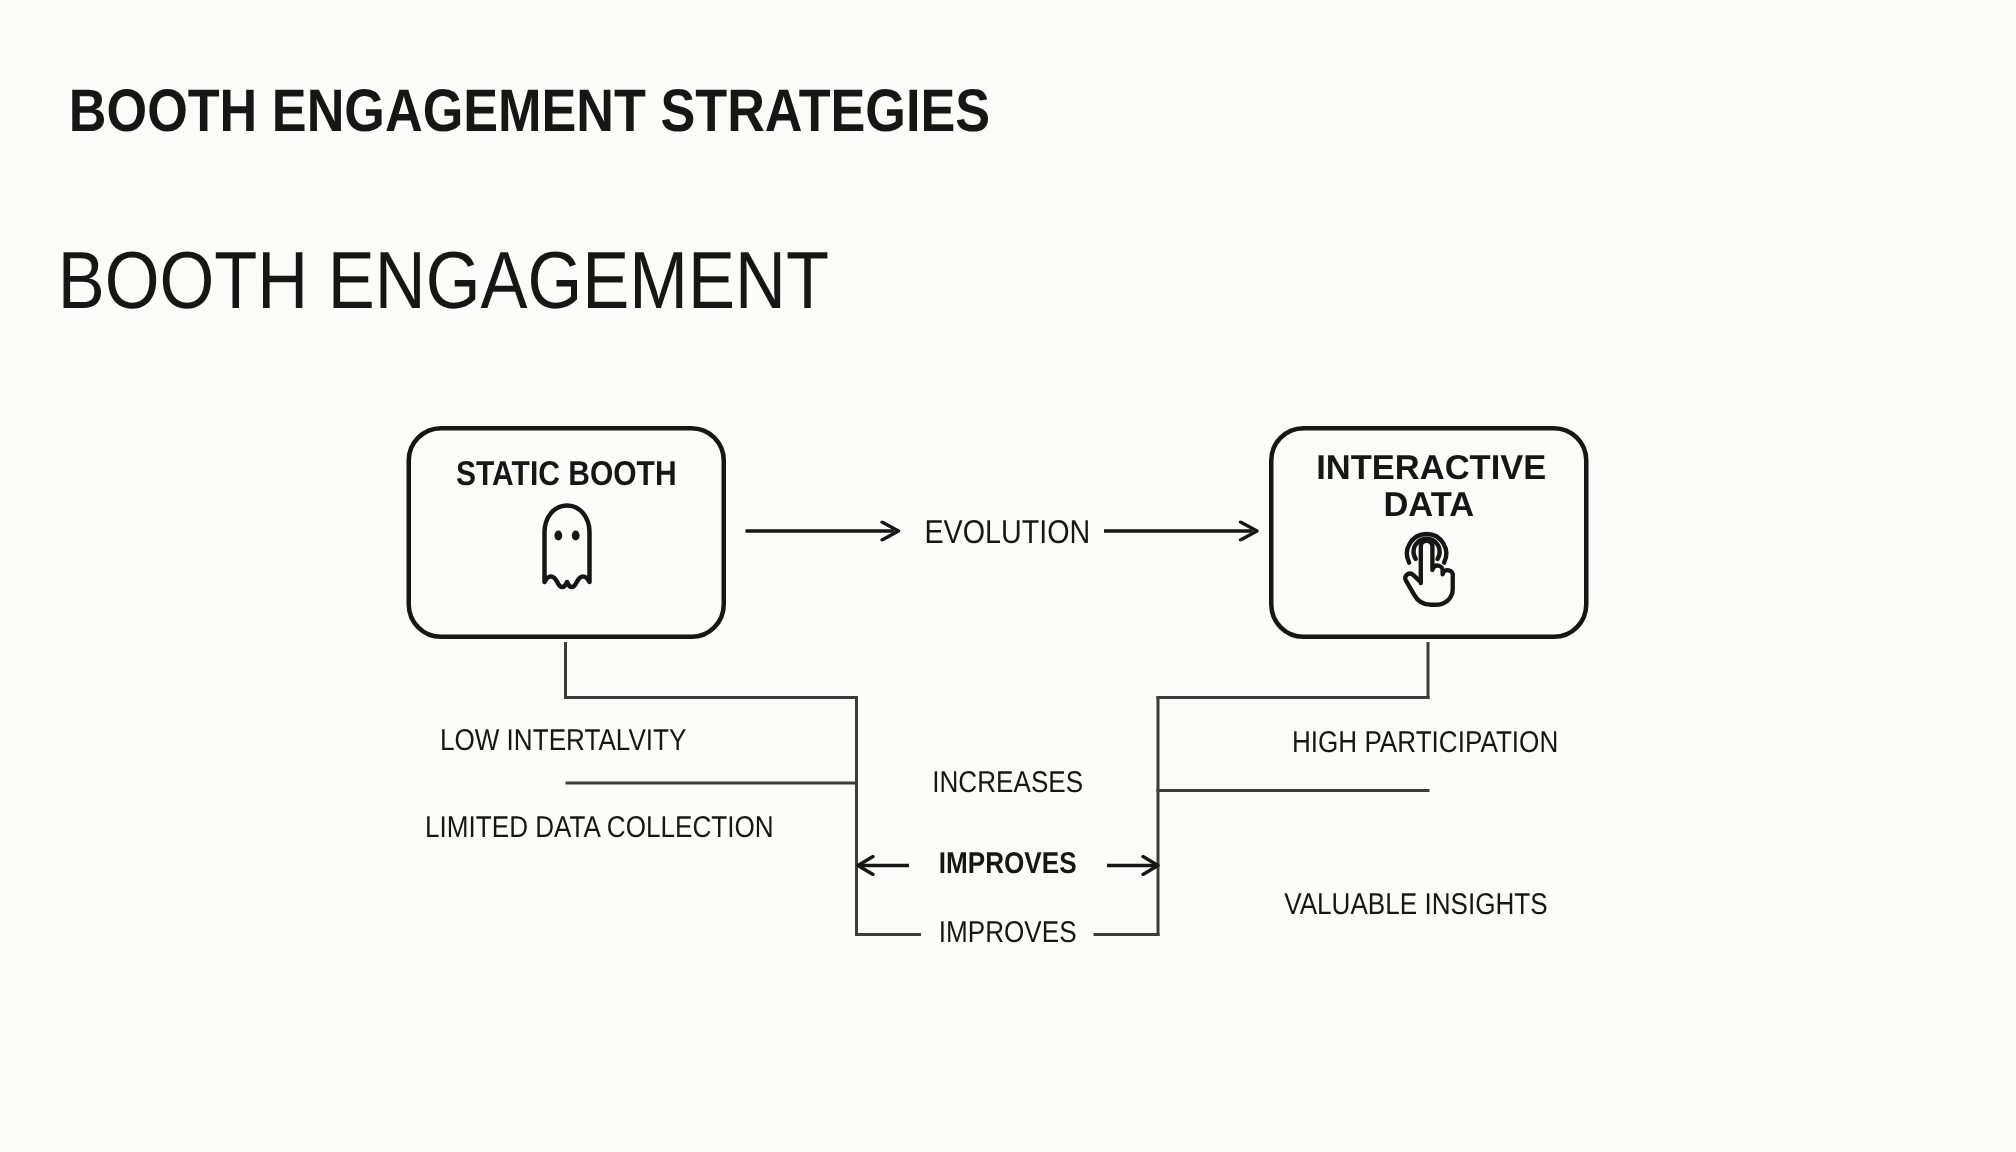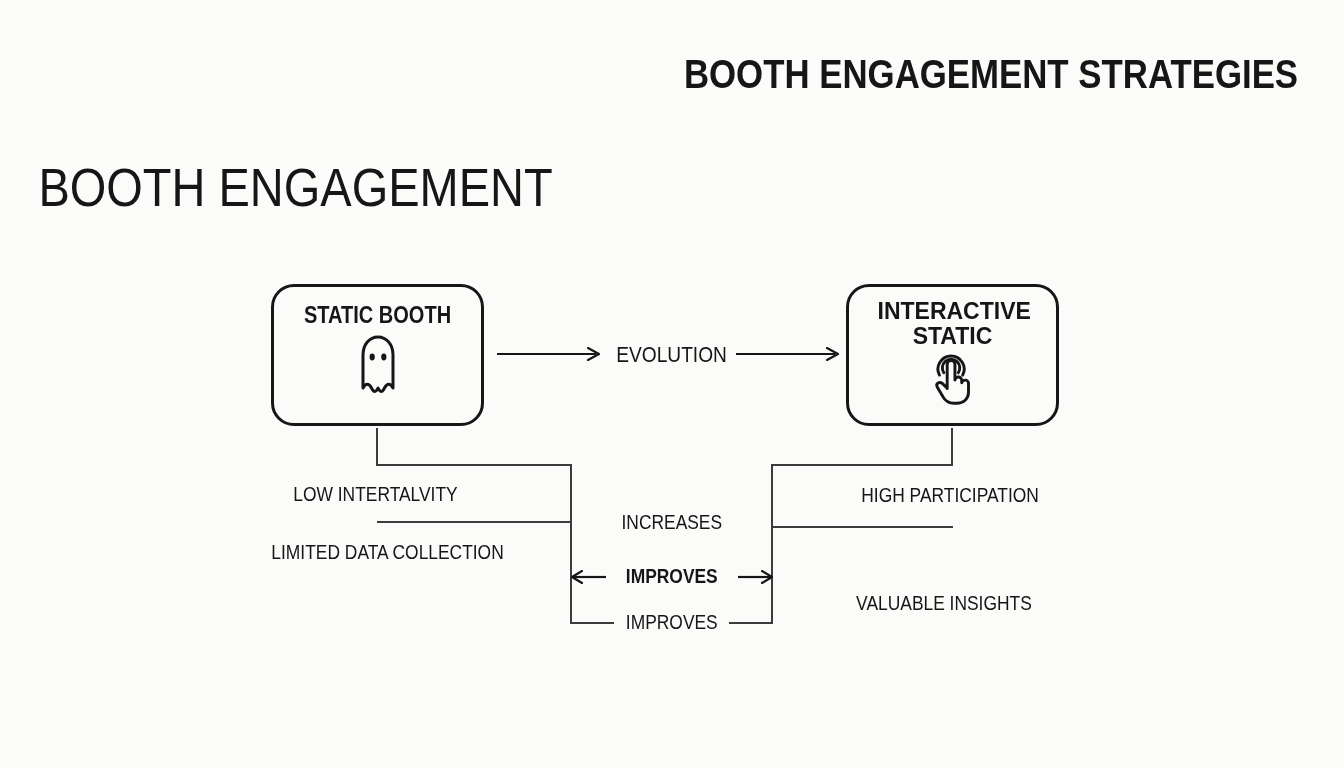--- a/index.html
+++ b/index.html
@@ -14,21 +14,21 @@
     width:1344px;height:768px;
     background:var(--bg);
     color:var(--ink);
     overflow:hidden;
   }
   .cond{display:inline-block;transform:scaleX(0.87);transform-origin:center;white-space:nowrap;}
 
   
   .kicker{
     position:absolute;top:52px;left:0;width:100%;
-    text-align:right;font-size:40px;font-weight:bold;letter-spacing:0;
+    text-align:left;font-size:40px;font-weight:bold;letter-spacing:0;
   }
   .title{
     position:absolute;top:156px;left:0;width:100%;
     font-size:54px;font-weight:normal;
   }
 
   
   .booth{
     position:absolute;top:284px;width:213px;height:142px;
     border:3px solid var(--ink);border-radius:23px;
@@ -54,21 +54,21 @@
   .arrow-evolution-right{top:347px;left:735px;}
 
   
   .cline{position:absolute;background:var(--line);}
 
   
   .feat{
     position:absolute;font-size:20px;font-weight:normal;text-align:center;
   }
   .feat-low{top:483px;left:255px;width:240px;}
-  .feat-limited{top:541px;left:254px;width:260px;text-align:center;}
+  .feat-limited{top:541px;left:266px;width:260px;text-align:center;}
   .feat-high{top:484px;left:830px;width:240px;}
   .feat-valuable{top:592px;left:824px;width:240px;}
   .feat-increases{top:511px;left:592px;width:160px;text-align:center;}
   .feat-improves-bottom{top:611px;left:592px;width:160px;}
 
   .improves-row{
     position:absolute;top:565px;left:552px;width:240px;
     display:flex;align-items:center;justify-content:center;gap:12px;
     font-size:20px;font-weight:bold;
   }
@@ -94,21 +94,21 @@
       <svg width="46" height="64" viewBox="0 0 44 64" fill="none" stroke="#161616" stroke-width="3" stroke-linejoin="round" stroke-linecap="round">
         <path d="M7 58 V25 C7 14.5 13.5 7 22 7 C30.5 7 37 14.5 37 25 V58 C34.5 53 31 53 28.5 58 C26.3 62.5 24 62.5 22 58 C20 62.5 17.7 62.5 15.5 58 C13 53 9.5 53 7 58 Z"></path>
         <ellipse cx="16.2" cy="27" rx="2.6" ry="3.4" fill="#161616" stroke="none"></ellipse>
         <ellipse cx="27.8" cy="27" rx="2.6" ry="3.4" fill="#161616" stroke="none"></ellipse>
       </svg>
     </div>
   </div>
 
   <div class="booth right">
     <div class="booth-label">
-      <span>INTERACTIVE STATIC</span>
+      <span>INTERACTIVE DATA</span>
     </div>
     <div class="booth-icon">
       <svg width="62" height="62" viewBox="0 0 64 64" fill="none" stroke="#161616" stroke-width="3" stroke-linejoin="round" stroke-linecap="round">
         <path d="M18 29 A13.5 13.5 0 1 1 42 29"></path>
         <path d="M22.5 26.5 A9 9 0 1 1 37.5 26.5"></path>
         <path d="M26 43 V18 a4 4 0 0 1 8 0 v16 a3.5 3.5 0 0 1 7 1 v2 a3.5 3.5 0 0 1 7 1.5 V47 c0 6.5 -5 11 -12 11 h-3 c-5.5 0 -9 -2.2 -11.5 -6.8 l-5.8 -10 c-1.8 -3.2 2.4 -6.2 5.2 -3.6 l5.1 4.9 Z"></path>
       </svg>
     </div>
   </div>
 

